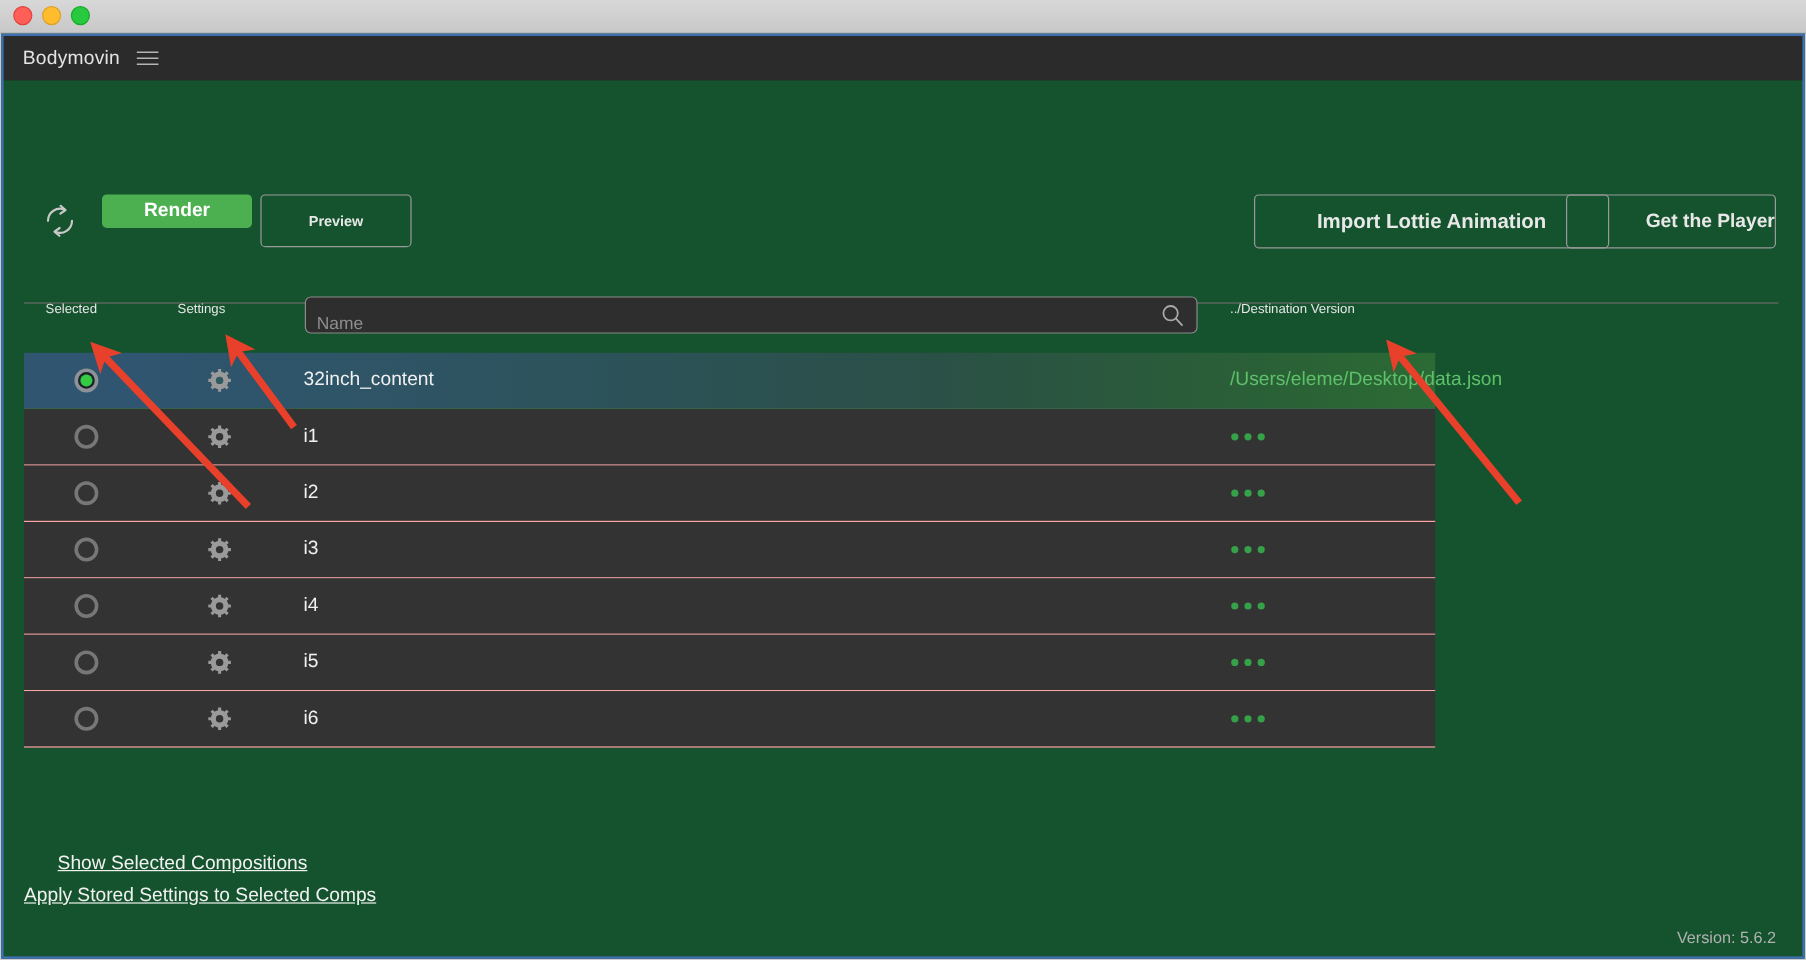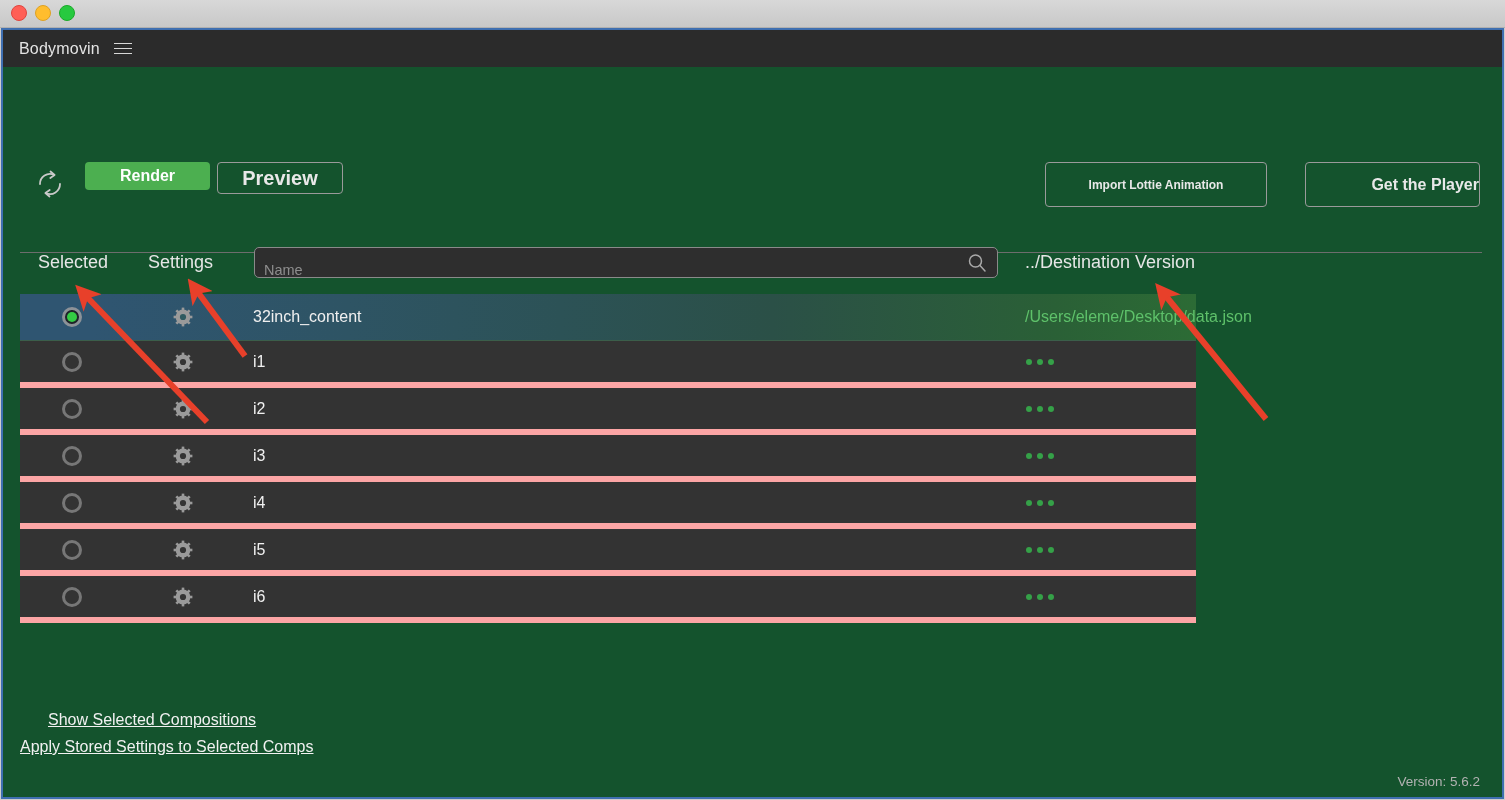--- a/index.html
+++ b/index.html
@@ -58,45 +58,45 @@
     position: absolute; left: 30px; top: 100px; width: 34px; height: 34px;
     cursor: pointer;
   }
   #btn-render {
     position: absolute; left: 82px; top: 95px; width: 125px; height: 28px;
     background: #4caf50; border: none; border-radius: 4px;
     color: #ffffff; font-size: 16px; font-weight: bold;
     font-family: "Liberation Sans", sans-serif; cursor: pointer;
   }
   #btn-preview {
-    position: absolute; left: 214px; top: 95px; width: 126px; height: 32px;
-    background: transparent; border: 1px solid #9a9a9a; border-radius: 4px;
-    color: #e8e8e8; font-size: 20px; font-weight: bold;
-    font-family: "Liberation Sans", sans-serif; cursor: pointer;
-  }
-  #btn-import {
-    position: absolute; left: 1042px; top: 95px; width: 222px; height: 45px;
+    position: absolute; left: 214px; top: 95px; width: 126px; height: 44px;
     background: transparent; border: 1px solid #9a9a9a; border-radius: 4px;
     color: #e8e8e8; font-size: 12px; font-weight: bold;
+    font-family: "Liberation Sans", sans-serif; cursor: pointer;
+  }
+  #btn-import {
+    position: absolute; left: 1042px; top: 95px; width: 296px; height: 45px;
+    background: transparent; border: 1px solid #9a9a9a; border-radius: 4px;
+    color: #e8e8e8; font-size: 17px; font-weight: bold;
     font-family: "Liberation Sans", sans-serif; cursor: pointer;
   }
   #btn-get-player {
     position: absolute; left: 1302px; top: 95px; width: 175px; height: 45px;
     background: transparent; border: 1px solid #9a9a9a; border-radius: 4px;
     color: #e8e8e8; font-size: 16px; font-weight: bold;
     font-family: "Liberation Sans", sans-serif; cursor: pointer; text-align: right;
   }
   #toolbar-divider {
     position: absolute; left: 17px; top: 185px; width: 1462px; height: 1px;
     background: #6d6d6d;
   }
 
   
   #col-headers { position: absolute; left: 0; top: 213px; right: 0; height: 40px; }
-  .col-head { position: absolute; color: #e6e6e6; font-size: 18px; top: 9px; }
+  .col-head { position: absolute; color: #e6e6e6; font-size: 11px; top: 9px; }
   #head-selected { left: 35px; }
   #head-settings { left: 145px; }
   #head-destination { left: 1022px; }
 
   #search-wrap {
     position: absolute; left: 251px; top: 217px; width: 744px; height: 31px;
     background: #2e2e2e; border: 1px solid #8a8a8a; border-radius: 5px;
   }
   #search-input {
     position: absolute; left: 0; top: 0; width: 700px; height: 44px;
@@ -106,21 +106,21 @@
   }
   #search-input::placeholder { color: #8e8e8e; }
   #search-icon { position: absolute; right: 10px; top: 5px; width: 20px; height: 20px; cursor: pointer; }
 
   
   #comp-table {
     position: absolute; left: 17px; top: 264px; width: 1176px;
   }
   .comp-row {
     position: relative; height: 47px; background: #333333;
-    border-bottom: 6px solid #fca5a5;
+    border-bottom: 1px solid #fca5a5;
     cursor: pointer;
   }
   .comp-row.selected {
     background: linear-gradient(90deg, #2f5571 0%, #2f5571 6%, #2e5464 28%, #2c5256 46%, #2b5047 64%, #2a6036 88%, #2c6b35 100%);
     border-bottom: 1px solid #3b5e4a;
   }
   .radio {
     position: absolute; left: 42px; top: 50%; transform: translateY(-50%);
     width: 20px; height: 20px; border-radius: 50%;
     border: 3px solid #777777; background: #333333;

